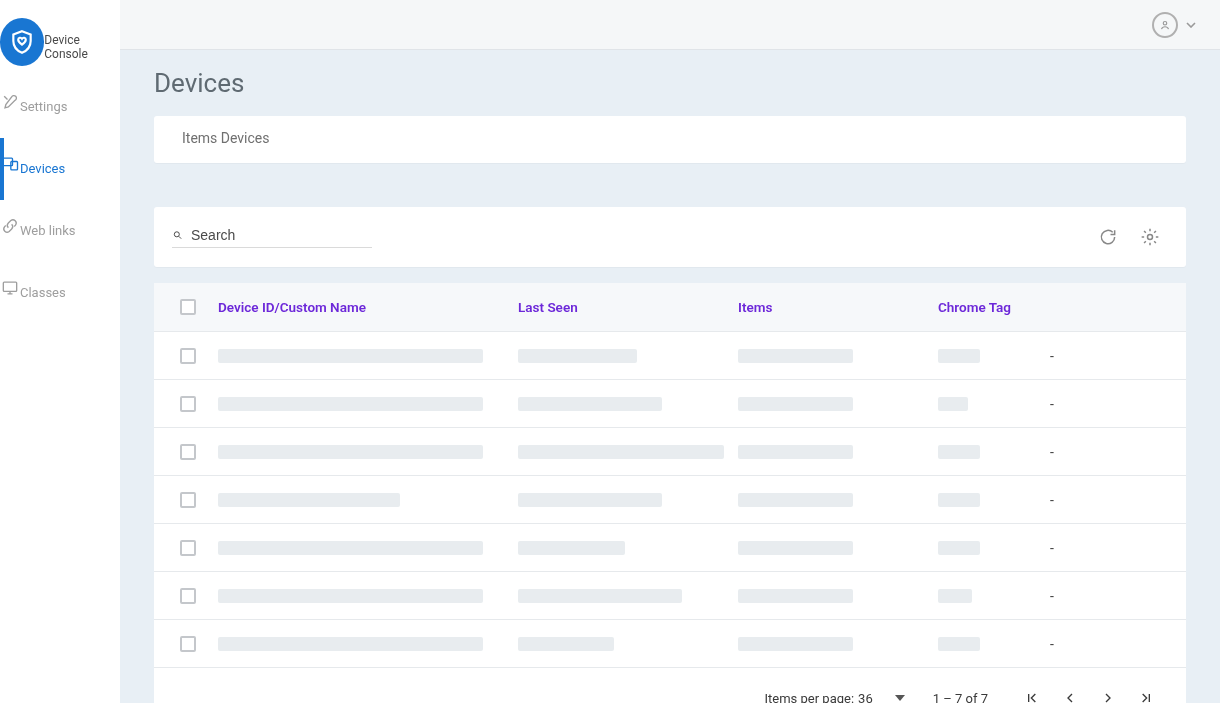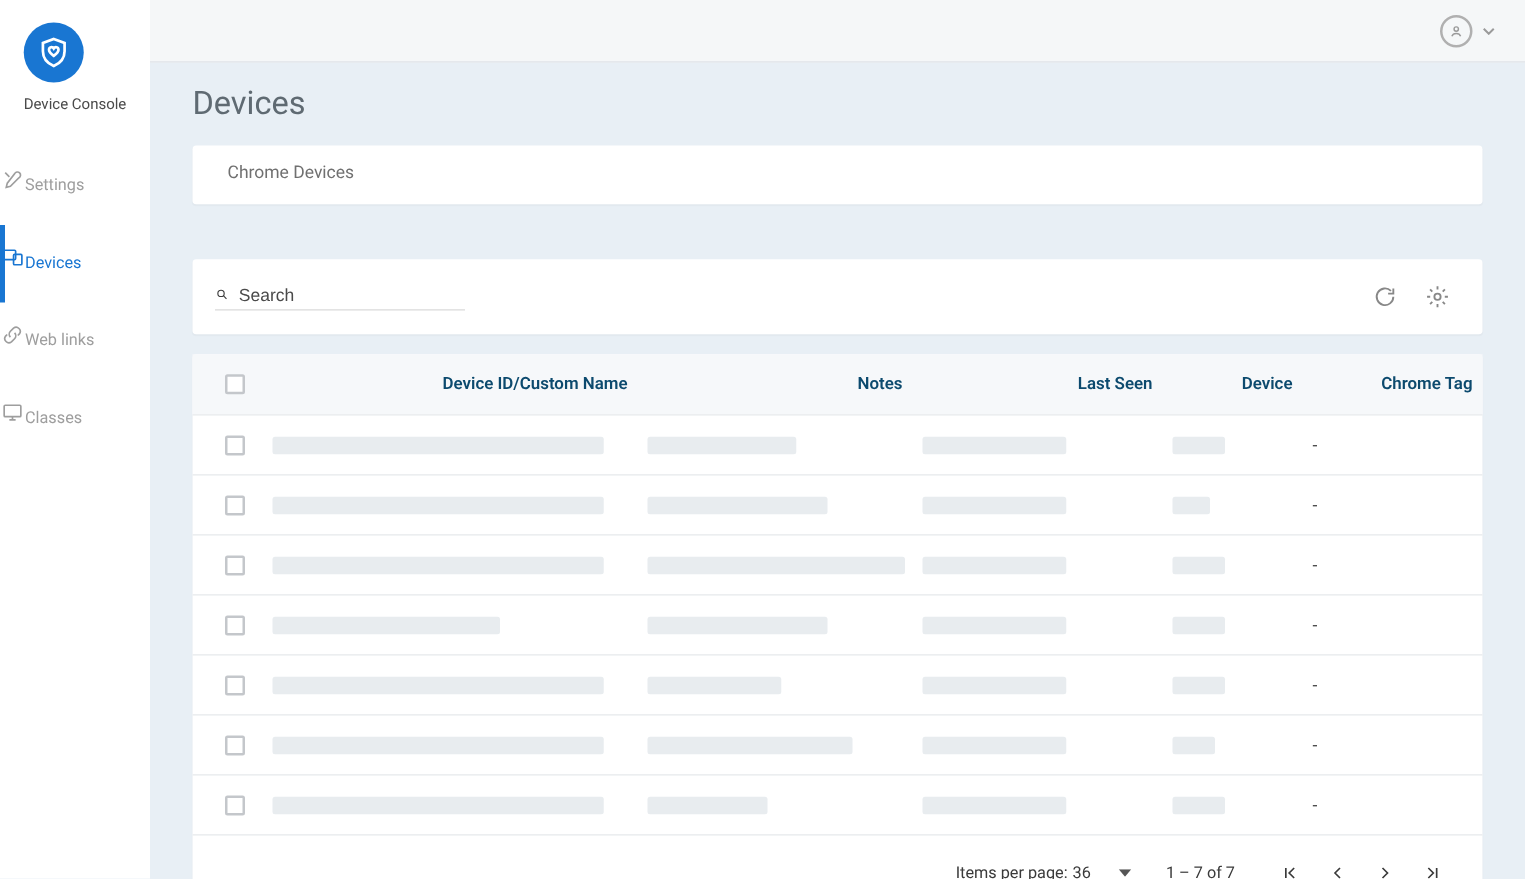--- a/index.html
+++ b/index.html
@@ -16,23 +16,21 @@
       flex-shrink: 0;
       background: #fff;
       display: flex;
       flex-direction: column;
       align-items: center;
       padding-top: 18px;
       position: relative;
     }
     .logo-wrap {
       display: flex;
-      flex-direction: column;
-      align-items: flex-start;
-      margin-bottom: 28px;
+      align-items: center;
     }
     .logo-badge {
       width: 48px;
       height: 48px;
       border-radius: 50%;
       background: #1976d2;
       display: flex;
       align-items: center;
       justify-content: center;
       margin-bottom: 10px;
@@ -189,22 +187,21 @@
     }
     .row.header {
       background: #f6f8fa;
       border-top: none;
     }
     .cell { padding: 0 8px; }
     .cell.cb { padding-left: 26px; display: flex; }
     .header .cell {
       font-size: 13.5px;
       font-weight: 600;
-      color: #0c4a6e;
-      text-align: right;
+      color: #6d28d9;
     }
     .checkbox {
       width: 16px;
       height: 16px;
       border: 2px solid #c4c7cb;
       border-radius: 2px;
       background: #fff;
       cursor: pointer;
     }
     .skeleton {
@@ -312,21 +309,21 @@
         <path d="M1 1 L5 5 L9 1" fill="none" stroke="#9a9a9a" stroke-width="1.6"></path>
       </svg>
     </div>
   </div>
 
   <div class="content">
     <h1 class="page-title">Devices</h1>
 
     <div class="panel">
       <div class="tabs">
-        <div class="tab">Chrome Devices</div>
+        <div class="tab">Items Devices</div>
       </div>
     </div>
 
     <div class="panel">
       <div class="toolbar">
         <div class="search-wrap">
           <svg viewBox="0 0 24 24" fill="none" stroke="currentColor" stroke-width="2">
             <circle cx="10.5" cy="10.5" r="5.5"></circle>
             <path d="M15 15 L20 20"></path>
           </svg>
@@ -348,23 +345,22 @@
       </div>
     </div>
 
     <div class="panel">
       <div class="table">
         <div class="row header">
           <div class="cell cb">
             <div class="checkbox"></div>
           </div>
           <div class="cell">Device ID/Custom Name</div>
-          <div class="cell">Notes</div>
           <div class="cell">Last Seen</div>
-          <div class="cell">Device</div>
+          <div class="cell">Items</div>
           <div class="cell">Chrome Tag</div>
         </div>
         <div id="rows-host">
             <div class="row">
               <div class="cell cb">
                 <div class="checkbox"></div>
               </div>
               <div class="cell">
                 <div class="skeleton" style="width: 265px;"></div>
               </div>

